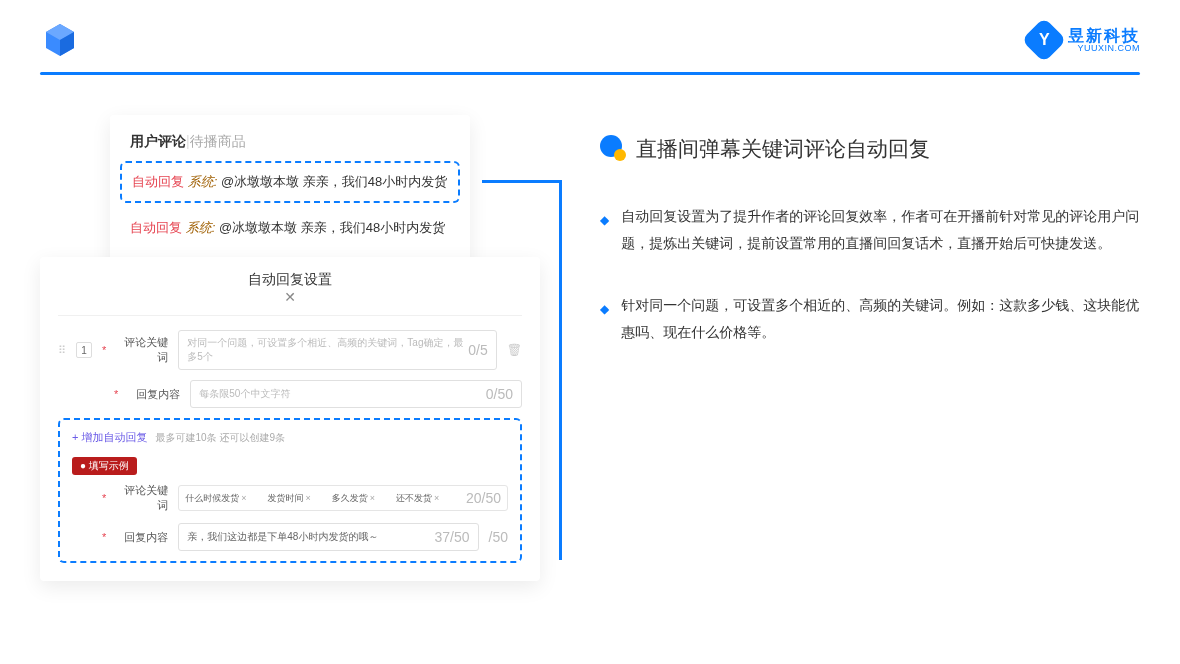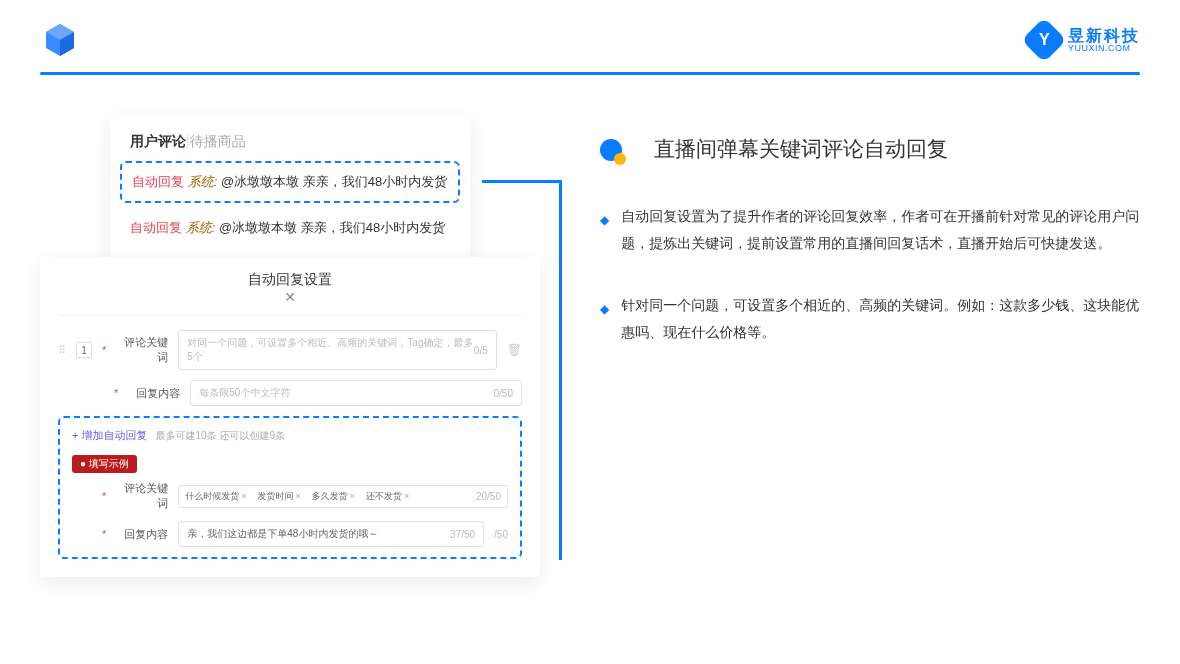--- a/index.html
+++ b/index.html
@@ -6,21 +6,21 @@
 body { font-family: "Microsoft YaHei", -apple-system, sans-serif; background: #fff; width: 1180px; height: 664px; position: relative; overflow: hidden; }
 
 .header { display: flex; align-items: center; justify-content: space-between; padding: 20px 40px 0 40px; }
 .header-left { display: flex; align-items: center; gap: 14px; }
 .cube-icon { width: 40px; height: 40px; position: relative; }
 .cube-icon svg { width: 100%; height: 100%; }
 .title { font-size: 30px; color: #333; font-weight: 500; letter-spacing: 1px; }
 .logo-right { display: flex; align-items: center; gap: 8px; }
 .logo-badge { width: 32px; height: 32px; background: #0a7cff; border-radius: 8px; display: flex; align-items: center; justify-content: center; transform: rotate(45deg); }
 .logo-badge span { transform: rotate(-45deg); color: #fff; font-size: 16px; font-weight: 700; }
-.logo-text { display: flex; flex-direction: column; line-height: 1; }
+.logo-text { display: flex; flex-direction: column; line-height: 1; text-align: right; }
 .logo-text .cn { color: #0a7cff; font-size: 16px; font-weight: 700; letter-spacing: 2px; }
 .logo-text .en { color: #0a7cff; font-size: 9px; letter-spacing: 0.5px; }
 
 .divider { height: 3px; background: #0a7cff; margin: 12px 40px 0 40px; border-radius: 2px; }
 
 .content { display: flex; padding: 40px 40px 0 40px; gap: 60px; }
 .left-panel { position: relative; width: 500px; }
 .right-panel { flex: 1; padding-top: 20px; }
 
 
@@ -38,36 +38,36 @@
 .settings-card { background: #fff; box-shadow: 0 6px 20px rgba(0,0,0,0.08); border-radius: 4px; width: 500px; padding: 14px 18px 18px 18px; margin-top: -10px; position: relative; z-index: 2; }
 .settings-header { display: flex; justify-content: space-between; align-items: center; font-size: 14px; color: #333; font-weight: 500; padding-bottom: 10px; border-bottom: 1px solid #f0f0f0; margin-bottom: 14px; flex-direction: column; }
 .close-x { color: #888; cursor: pointer; font-size: 14px; }
 
 .form-group { display: flex; align-items: center; gap: 10px; margin-bottom: 10px; font-size: 11px; }
 .drag-handle { color: #ccc; font-size: 11px; }
 .idx-badge { width: 16px; height: 16px; border: 1px solid #ddd; border-radius: 2px; font-size: 10px; display: flex; align-items: center; justify-content: center; color: #666; }
 .required-star { color: #e64552; }
 .form-label { color: #555; font-size: 11px; width: 52px; text-align: right; }
 .form-input { flex: 1; border: 1px solid #e0e0e0; border-radius: 3px; padding: 5px 8px; font-size: 10px; color: #bbb; display: flex; justify-content: space-between; align-items: center; }
-.char-count { color: #bbb; font-size: 10px; }
+.char-count { color: #bbb; font-size: 14px; }
 .trash-icon { color: #ccc; font-size: 12px; }
 
 .example-block { border: 2px dashed #0a7cff; border-radius: 6px; padding: 10px 12px; margin-top: 8px; }
 .add-link { color: #6b5ce7; font-size: 11px; margin-bottom: 10px; display: flex; gap: 8px; align-items: center; }
 .add-link .sub { color: #aaa; font-size: 10px; }
 .example-badge { display: inline-block; background: #b91c1c; color: #fff; font-size: 10px; padding: 2px 8px; border-radius: 3px; margin-bottom: 8px; }
-.tag-box { display: flex; gap: 11px; flex-wrap: wrap; border: 1px solid #e5e5e5; border-radius: 3px; padding: 4px 6px; flex: 1; align-items: center; }
+.tag-box { display: flex; gap: 21px; flex-wrap: wrap; border: 1px solid #e5e5e5; border-radius: 3px; padding: 4px 6px; flex: 1; align-items: center; }
 .tag-chip { font-size: 9px; color: #666; display: flex; align-items: center; gap: 2px; }
 .tag-chip .x { color: #aaa; }
 
 .connector { position: absolute; border-top: 3px solid #0a7cff; border-right: 3px solid #0a7cff; }
 .conn1 { top: 65px; left: 442px; width: 80px; height: 380px; border-left: none; border-bottom: none; }
 
 
-.section-header { display: flex; align-items: flex-end; gap: 30px; margin-bottom: 40px; }
+.section-header { display: flex; align-items: flex-start; gap: 12px; margin-bottom: 40px; }
 .dot-icon { width: 24px; height: 24px; position: relative; }
 .dot-icon .d1 { width: 22px; height: 22px; background: #0a7cff; border-radius: 50%; position: absolute; }
 .dot-icon .d2 { width: 12px; height: 12px; background: #ffb800; border-radius: 50%; position: absolute; bottom: -2px; right: -2px; }
 .section-title { font-size: 21px; color: #333; font-weight: 500; }
 
 .bullet-item { display: flex; gap: 12px; margin-bottom: 36px; font-size: 14px; line-height: 1.9; color: #333; }
 .bullet-diamond { color: #0a7cff; font-size: 12px; flex-shrink: 0; margin-top: 6px; }
 </style>
 </head>
 <body>

